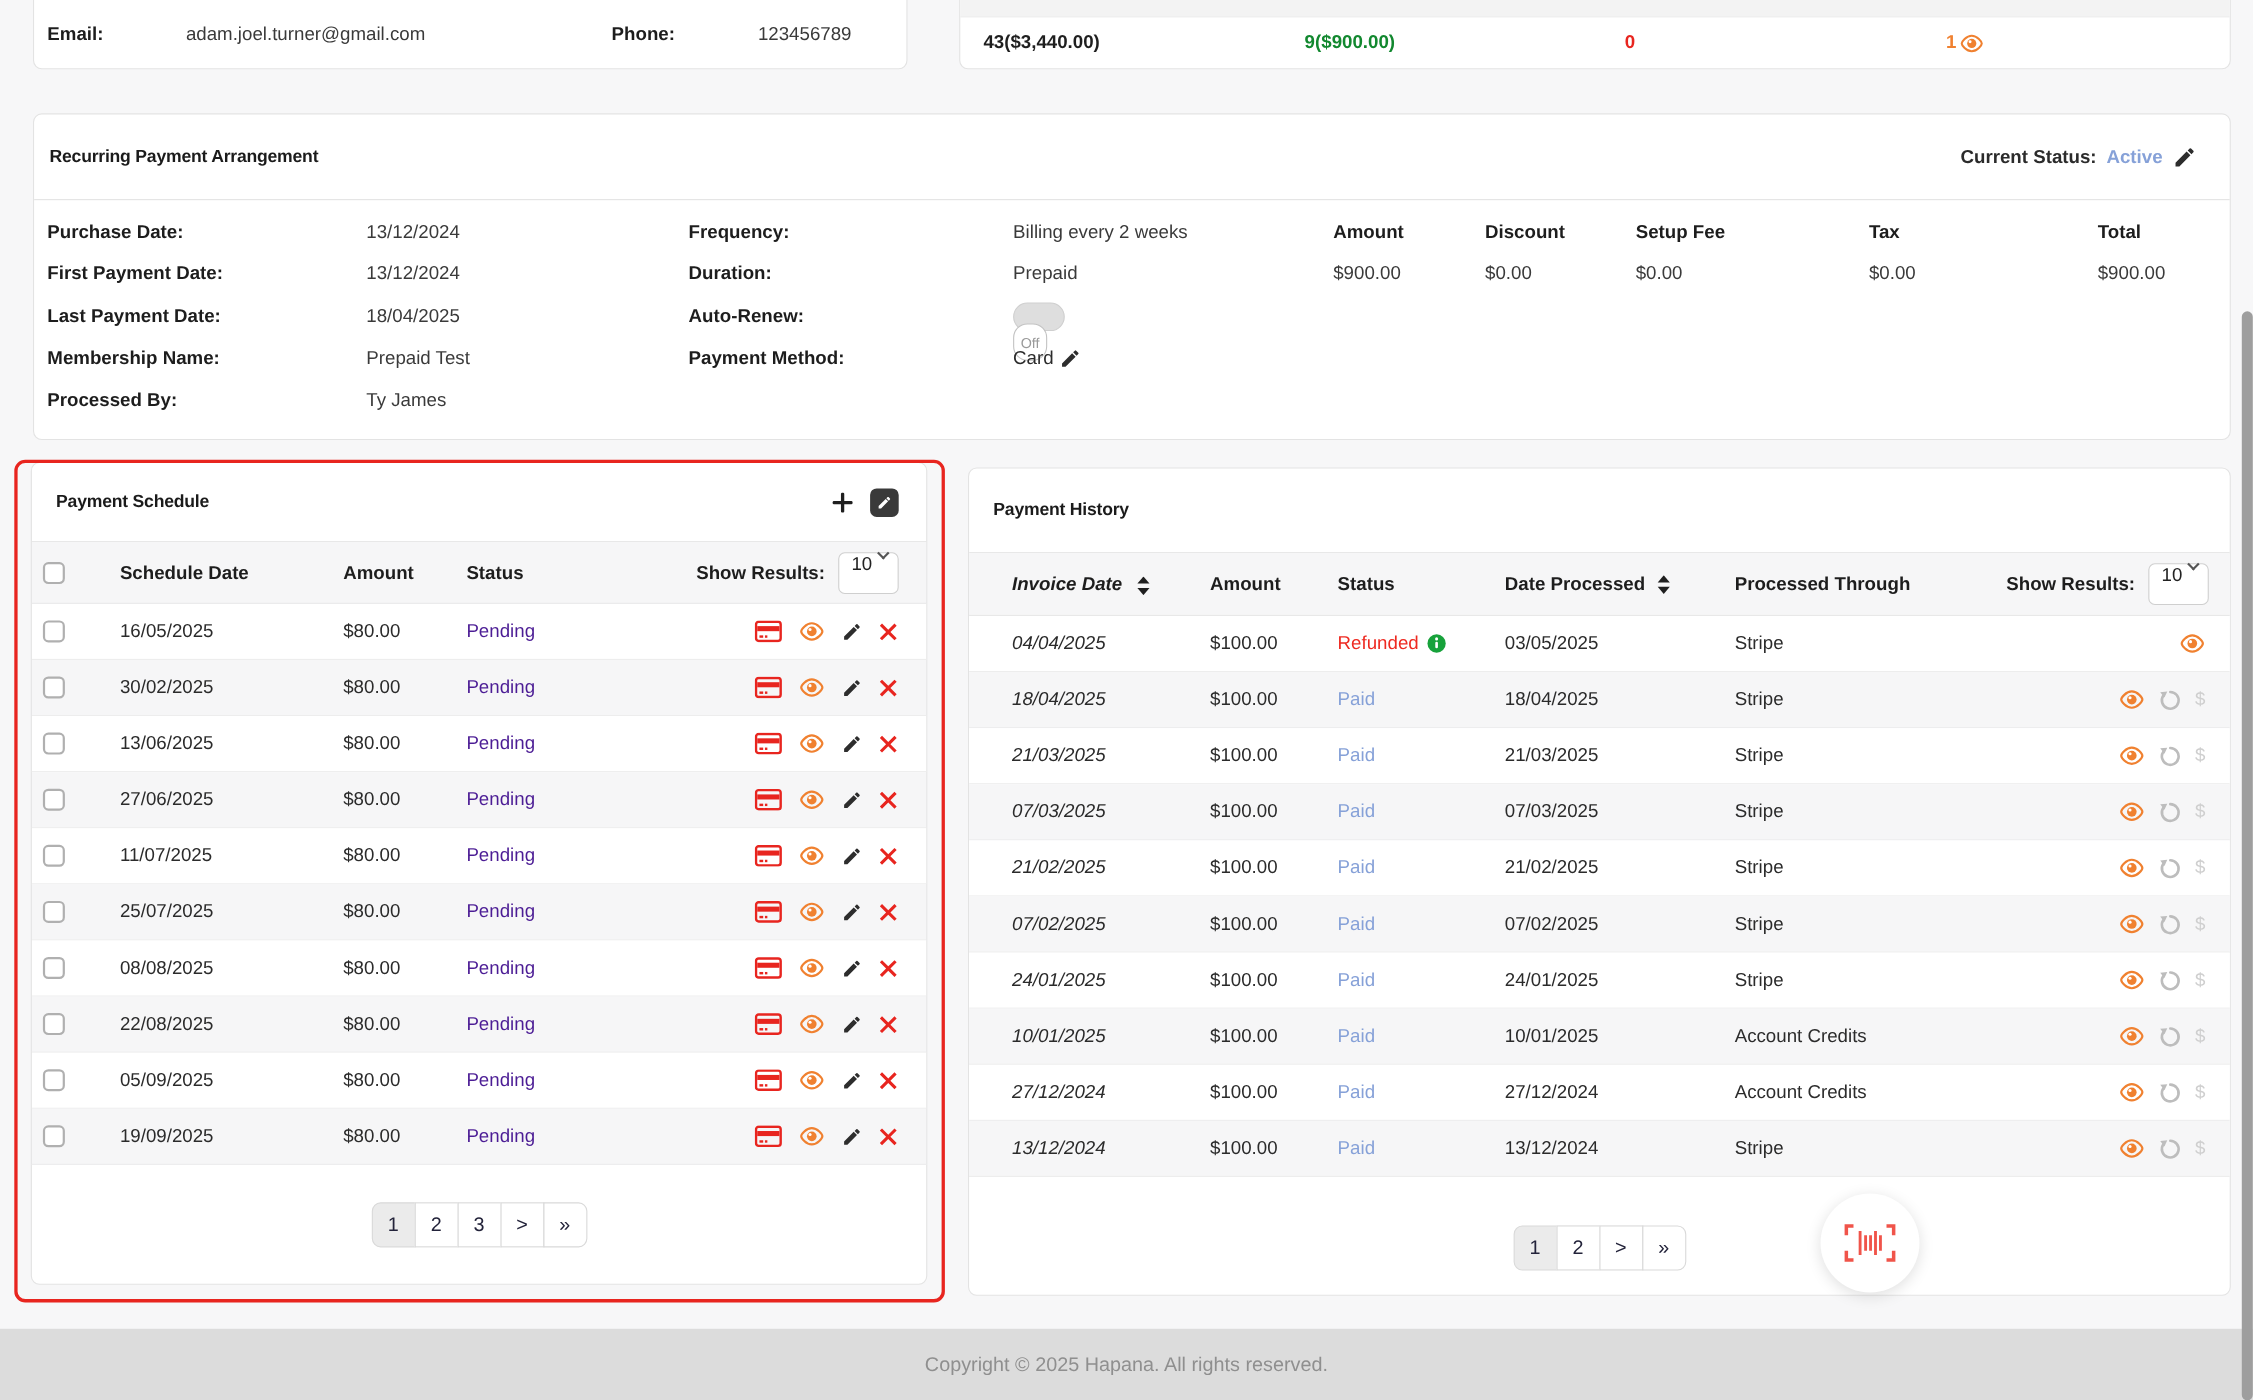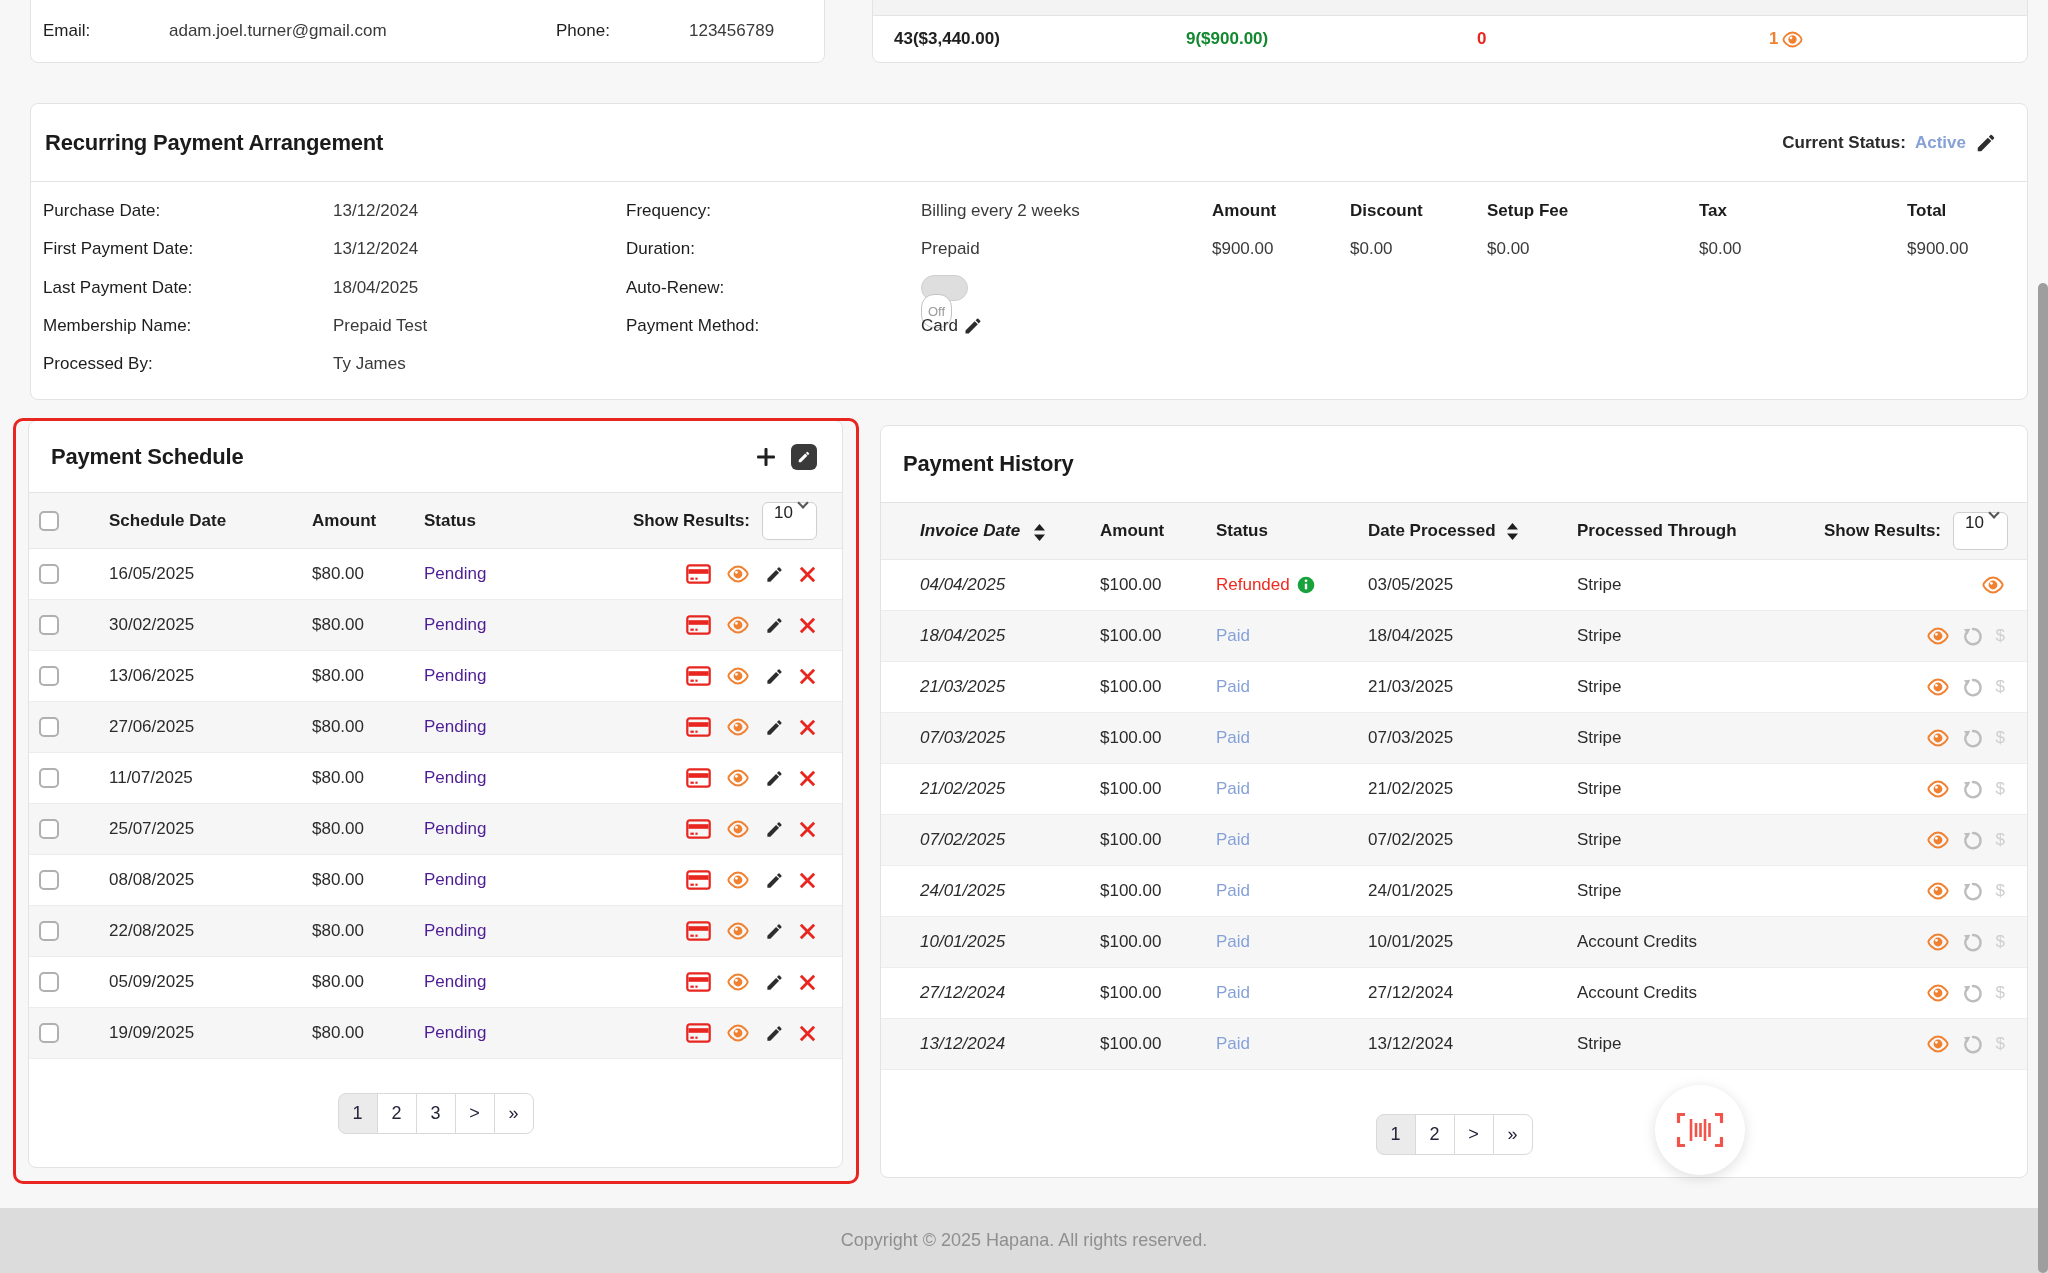--- a/index.html
+++ b/index.html
@@ -8,36 +8,36 @@
     position:relative; background:#f7f7f8; overflow:hidden;
     font-family:"Liberation Sans","DejaVu Sans",sans-serif;
     color:#2b2b2b; font-size:17px;
   }
   .card { position:absolute; background:#fff; border:1px solid #e3e3e3; border-radius:8px; }
 
   
   .contact-card { left:30px; top:-21px; width:795px; height:84px; }
   .contact-row { position:absolute; left:0; right:0; bottom:0; height:62px; }
   .contact-row span { position:absolute; top:50%; transform:translateY(-50%); white-space:nowrap; }
-  .lbl { font-weight:400; color:#1d1d1d; }
+  .lbl { font-weight:700; color:#1d1d1d; }
   .val { color:#3a3a3a; }
 
   .stats-card { left:872px; top:-21px; width:1156px; height:84px; }
   .stats-cut { position:absolute; left:0; right:0; top:0; height:36px; background:#f3f3f3; border-bottom:1px solid #e4e4e4; border-radius:8px 8px 0 0; }
   .stats-row { position:absolute; left:0; right:0; top:36px; bottom:0; }
   .stat { position:absolute; top:50%; transform:translateY(-50%); font-weight:700; white-space:nowrap; display:flex; align-items:center; gap:3px; }
   .stat.total { color:#1f1f1f; }
   .stat.green { color:#12882f; }
   .stat.red   { color:#e8251f; }
   .stat.orange{ color:#f08130; }
 
   
   .recurring-card { left:30px; top:103px; width:1998px; height:297px; }
   .rec-header { height:78px; border-bottom:1px solid #e3e3e3; display:flex; align-items:center; padding:0 30px 0 14px; }
-  .sec-title { font-size:22px; font-weight:800; color:#1b1b1b; letter-spacing:-.2px; }
+  .sec-title { font-size:16px; font-weight:800; color:#1b1b1b; letter-spacing:-.2px; }
   .cur-status { margin-left:auto; display:flex; align-items:center; gap:9px; font-weight:700; }
   .cur-status .active { color:#86a1d8; }
   .rec-row { position:absolute; left:0; right:0; height:38px; }
   .rec-row > span, .rec-row > div { position:absolute; top:50%; transform:translateY(-50%); white-space:nowrap; }
   .amt-h { font-weight:700; color:#1d1d1d; }
 
   .toggle { width:47px; height:26px; background:#dedede; border:1px solid #cfcfcf; border-radius:14px; position:relative; }
   .toggle-label { position:absolute; left:-1px; top:-1px; width:31px; height:34px; background:#fff; border:1px solid #c3c3c3; border-radius:13px; font-size:13px; color:#9a9a9a; display:flex; align-items:center; justify-content:center;margin-top:19px; }
   .pm-val { display:flex; align-items:center; gap:5px; }
 

